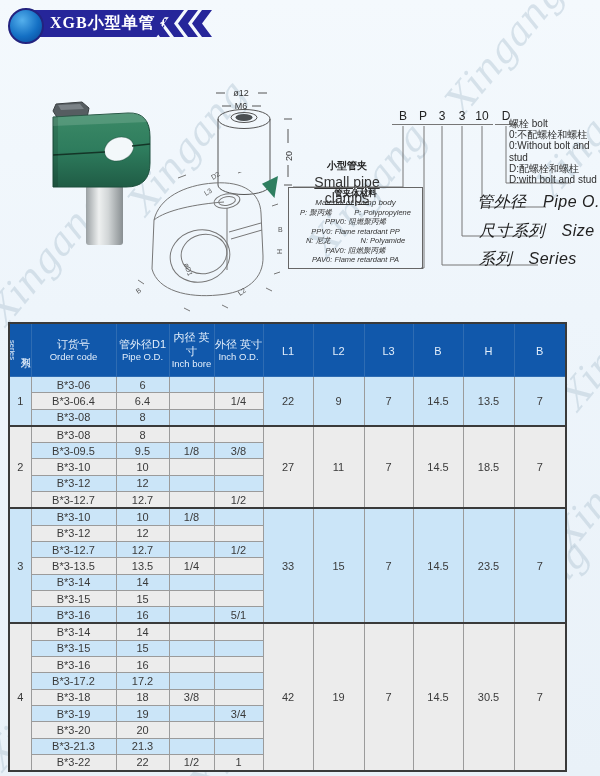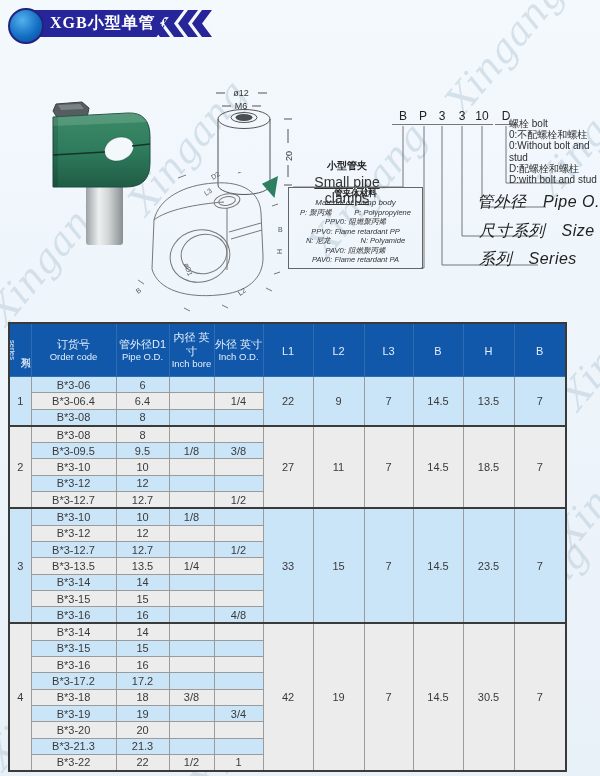--- a/index.html
+++ b/index.html
@@ -377,21 +377,21 @@
           <tr class="row-gray">
             <td class="dcell">B*3-15</td>
             <td class="dcell">15</td>
             <td class="dcell"></td>
             <td class="dcell"></td>
           </tr>
           <tr class="row-blue">
             <td class="dcell">B*3-16</td>
             <td class="dcell">16</td>
             <td class="dcell"></td>
-            <td class="dcell">4/8</td>
+            <td class="dcell">5/1</td>
           </tr>
           <tr class="row-gray gstart">
             <td rowspan="9" class="tint-gray">4</td>
             <td class="dcell">B*3-14</td>
             <td class="dcell">14</td>
             <td class="dcell"></td>
             <td class="dcell"></td>
             <td rowspan="9" class="tint-gray">42</td>
             <td rowspan="9" class="tint-gray">19</td>
             <td rowspan="9" class="tint-gray">7</td>

